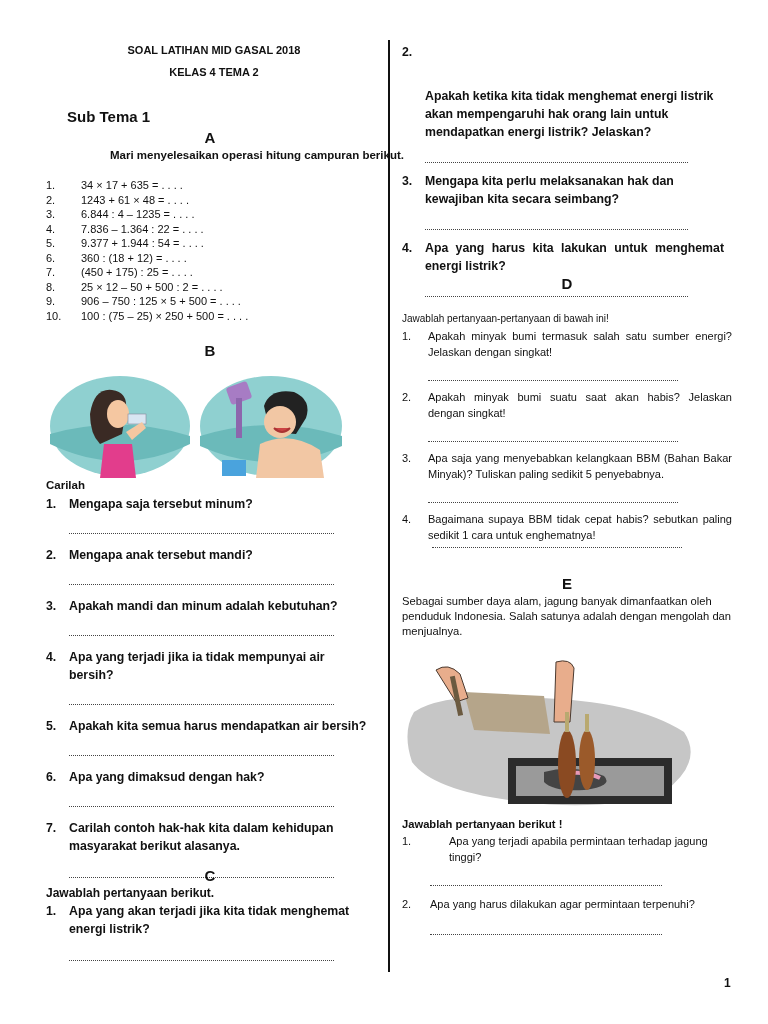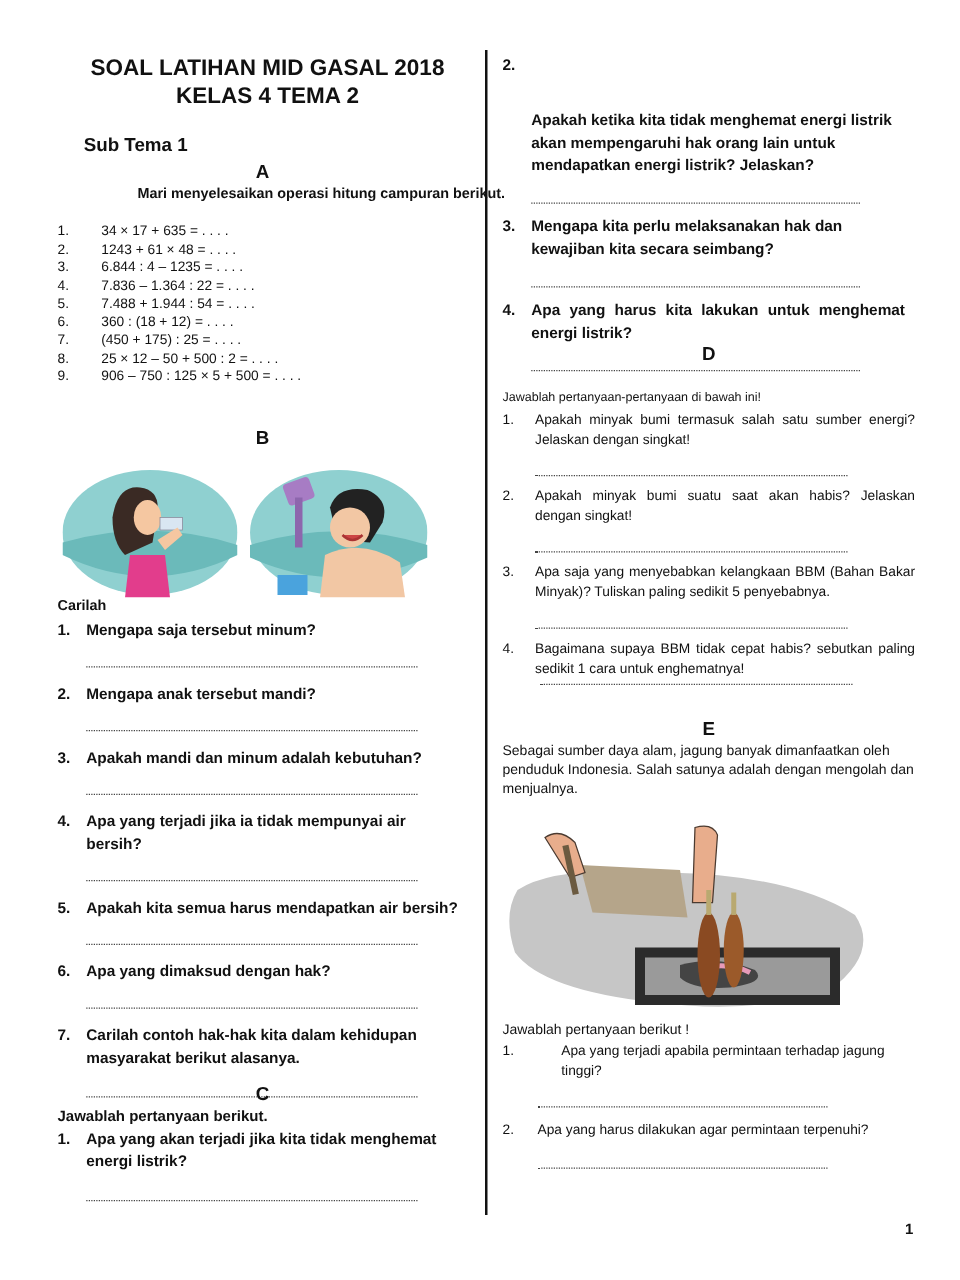--- a/index.html
+++ b/index.html
@@ -1,19 +1,19 @@
 <!DOCTYPE html>
 <html><head>
 <meta charset="utf-8">
 <style>
   html, body { margin: 0; padding: 0; background: #ffffff; }
   body { width: 768px; height: 1024px; position: relative; overflow: hidden;
          font-family: "Liberation Sans", sans-serif; color: #111; }
   .abs { position: absolute; }
-  .title { left: 0; width: 428px; text-align: center; font-weight: bold; font-size: 18px; }
+  .title { left: 0; width: 428px; text-align: center; font-weight: bold; font-size: 11px; }
   .subtema { left: 46px; font-weight: bold; font-size: 15px; margin-left: 21px; }
   .sechead { font-weight: bold; font-size: 15px; text-align: center; }
   .instr { font-size: 11.5px; font-weight: bold; }
   .instr-n { font-size: 10px; }
   .calc-row { font-size: 11px; display: flex; height: 14.5px; align-items: center; }
   .calc-num { width: 35px; }
   .q { font-size: 12.3px; font-weight: bold; display: flex; line-height: 18px; }
   .q .n { width: 23px; flex: none; }
   .q .t { flex: 1; }
   .qs { font-size: 11px; display: flex; line-height: 16px; }
@@ -46,37 +46,41 @@
   <div class="calc-row">
       <span class="calc-num">3.</span>
       <span>6.844 : 4 – 1235 = . . . .</span>
     </div>
   <div class="calc-row">
       <span class="calc-num">4.</span>
       <span>7.836 – 1.364 : 22 = . . . .</span>
     </div>
   <div class="calc-row">
       <span class="calc-num">5.</span>
-      <span>7.488 + 1.944 : 54 = . . . .</span>
+      <span>9.377 + 1.944 : 54 = . . . .</span>
     </div>
   <div class="calc-row">
       <span class="calc-num">6.</span>
       <span>360 : (18 + 12) = . . . .</span>
     </div>
   <div class="calc-row">
       <span class="calc-num">7.</span>
       <span>(450 + 175) : 25 = . . . .</span>
     </div>
   <div class="calc-row">
       <span class="calc-num">8.</span>
       <span>25 × 12 – 50 + 500 : 2 = . . . .</span>
     </div>
   <div class="calc-row">
       <span class="calc-num">9.</span>
       <span>906 – 750 : 125 × 5 + 500 = . . . .</span>
+    </div>
+  <div class="calc-row">
+      <span class="calc-num">10.</span>
+      <span>100 : (75 – 25) × 250 + 500 = . . . .</span>
     </div>
 </div>
 
 <div class="abs sechead" style="left:46px;width:328px;top:342px;">B</div>
 
 <div class="abs" style="left:50px;top:374px;width:140px;height:104px;">
   <svg width="140" height="104" viewBox="0 0 140 104">
     <ellipse cx="70" cy="52" rx="70" ry="50" fill="#8fd0d0"></ellipse>
     <path d="M0 60 Q70 40 140 62 L140 70 Q70 104 0 70 Z" fill="#6bbaba"></path>
     <path d="M40 40 Q44 14 62 16 Q78 18 76 36 L72 60 L50 70 Q40 60 40 40 Z" fill="#3a2a24"></path>
@@ -209,21 +213,21 @@
     <rect x="112" y="114" width="148" height="30" fill="#9a9a9a"></rect>
     <path d="M140 120 Q170 112 200 124 Q210 134 180 138 Q150 140 140 130 Z" fill="#444"></path>
     <path d="M160 122 Q180 118 196 126" stroke="#e79ab8" stroke-width="4" fill="none"></path>
     <ellipse cx="163" cy="112" rx="9" ry="34" fill="#8a4a22"></ellipse>
     <ellipse cx="183" cy="108" rx="8" ry="30" fill="#9b5a2a"></ellipse>
     <rect x="161" y="60" width="4" height="20" fill="#b9a970"></rect>
     <rect x="181" y="62" width="4" height="18" fill="#b9a970"></rect>
   </svg>
 </div>
 
-<div class="abs" style="left:402px;top:818px;font-size:11.2px;font-weight:normal;">Jawablah pertanyaan berikut !</div>
+<div class="abs" style="left:402px;top:818px;font-size:11.2px;font-weight:bold;">Jawablah pertanyaan berikut !</div>
 <div class="abs" style="left:402px;top:833px;width:320px;">
   <div class="qs">
       <span class="n" style="width:28px;">1.</span>
       <span class="t" style="text-align:left;padding-right:10px;margin-left:19px;">Apa yang terjadi apabila permintaan terhadap jagung tinggi?</span>
     </div>
   <div class="dots" style="margin:20px 60px 10px 28px;"></div>
   <div class="qs">
       <span class="n" style="width:28px;">2.</span>
       <span class="t" style="text-align:left;">Apa yang harus dilakukan agar permintaan terpenuhi?</span>
     </div>

